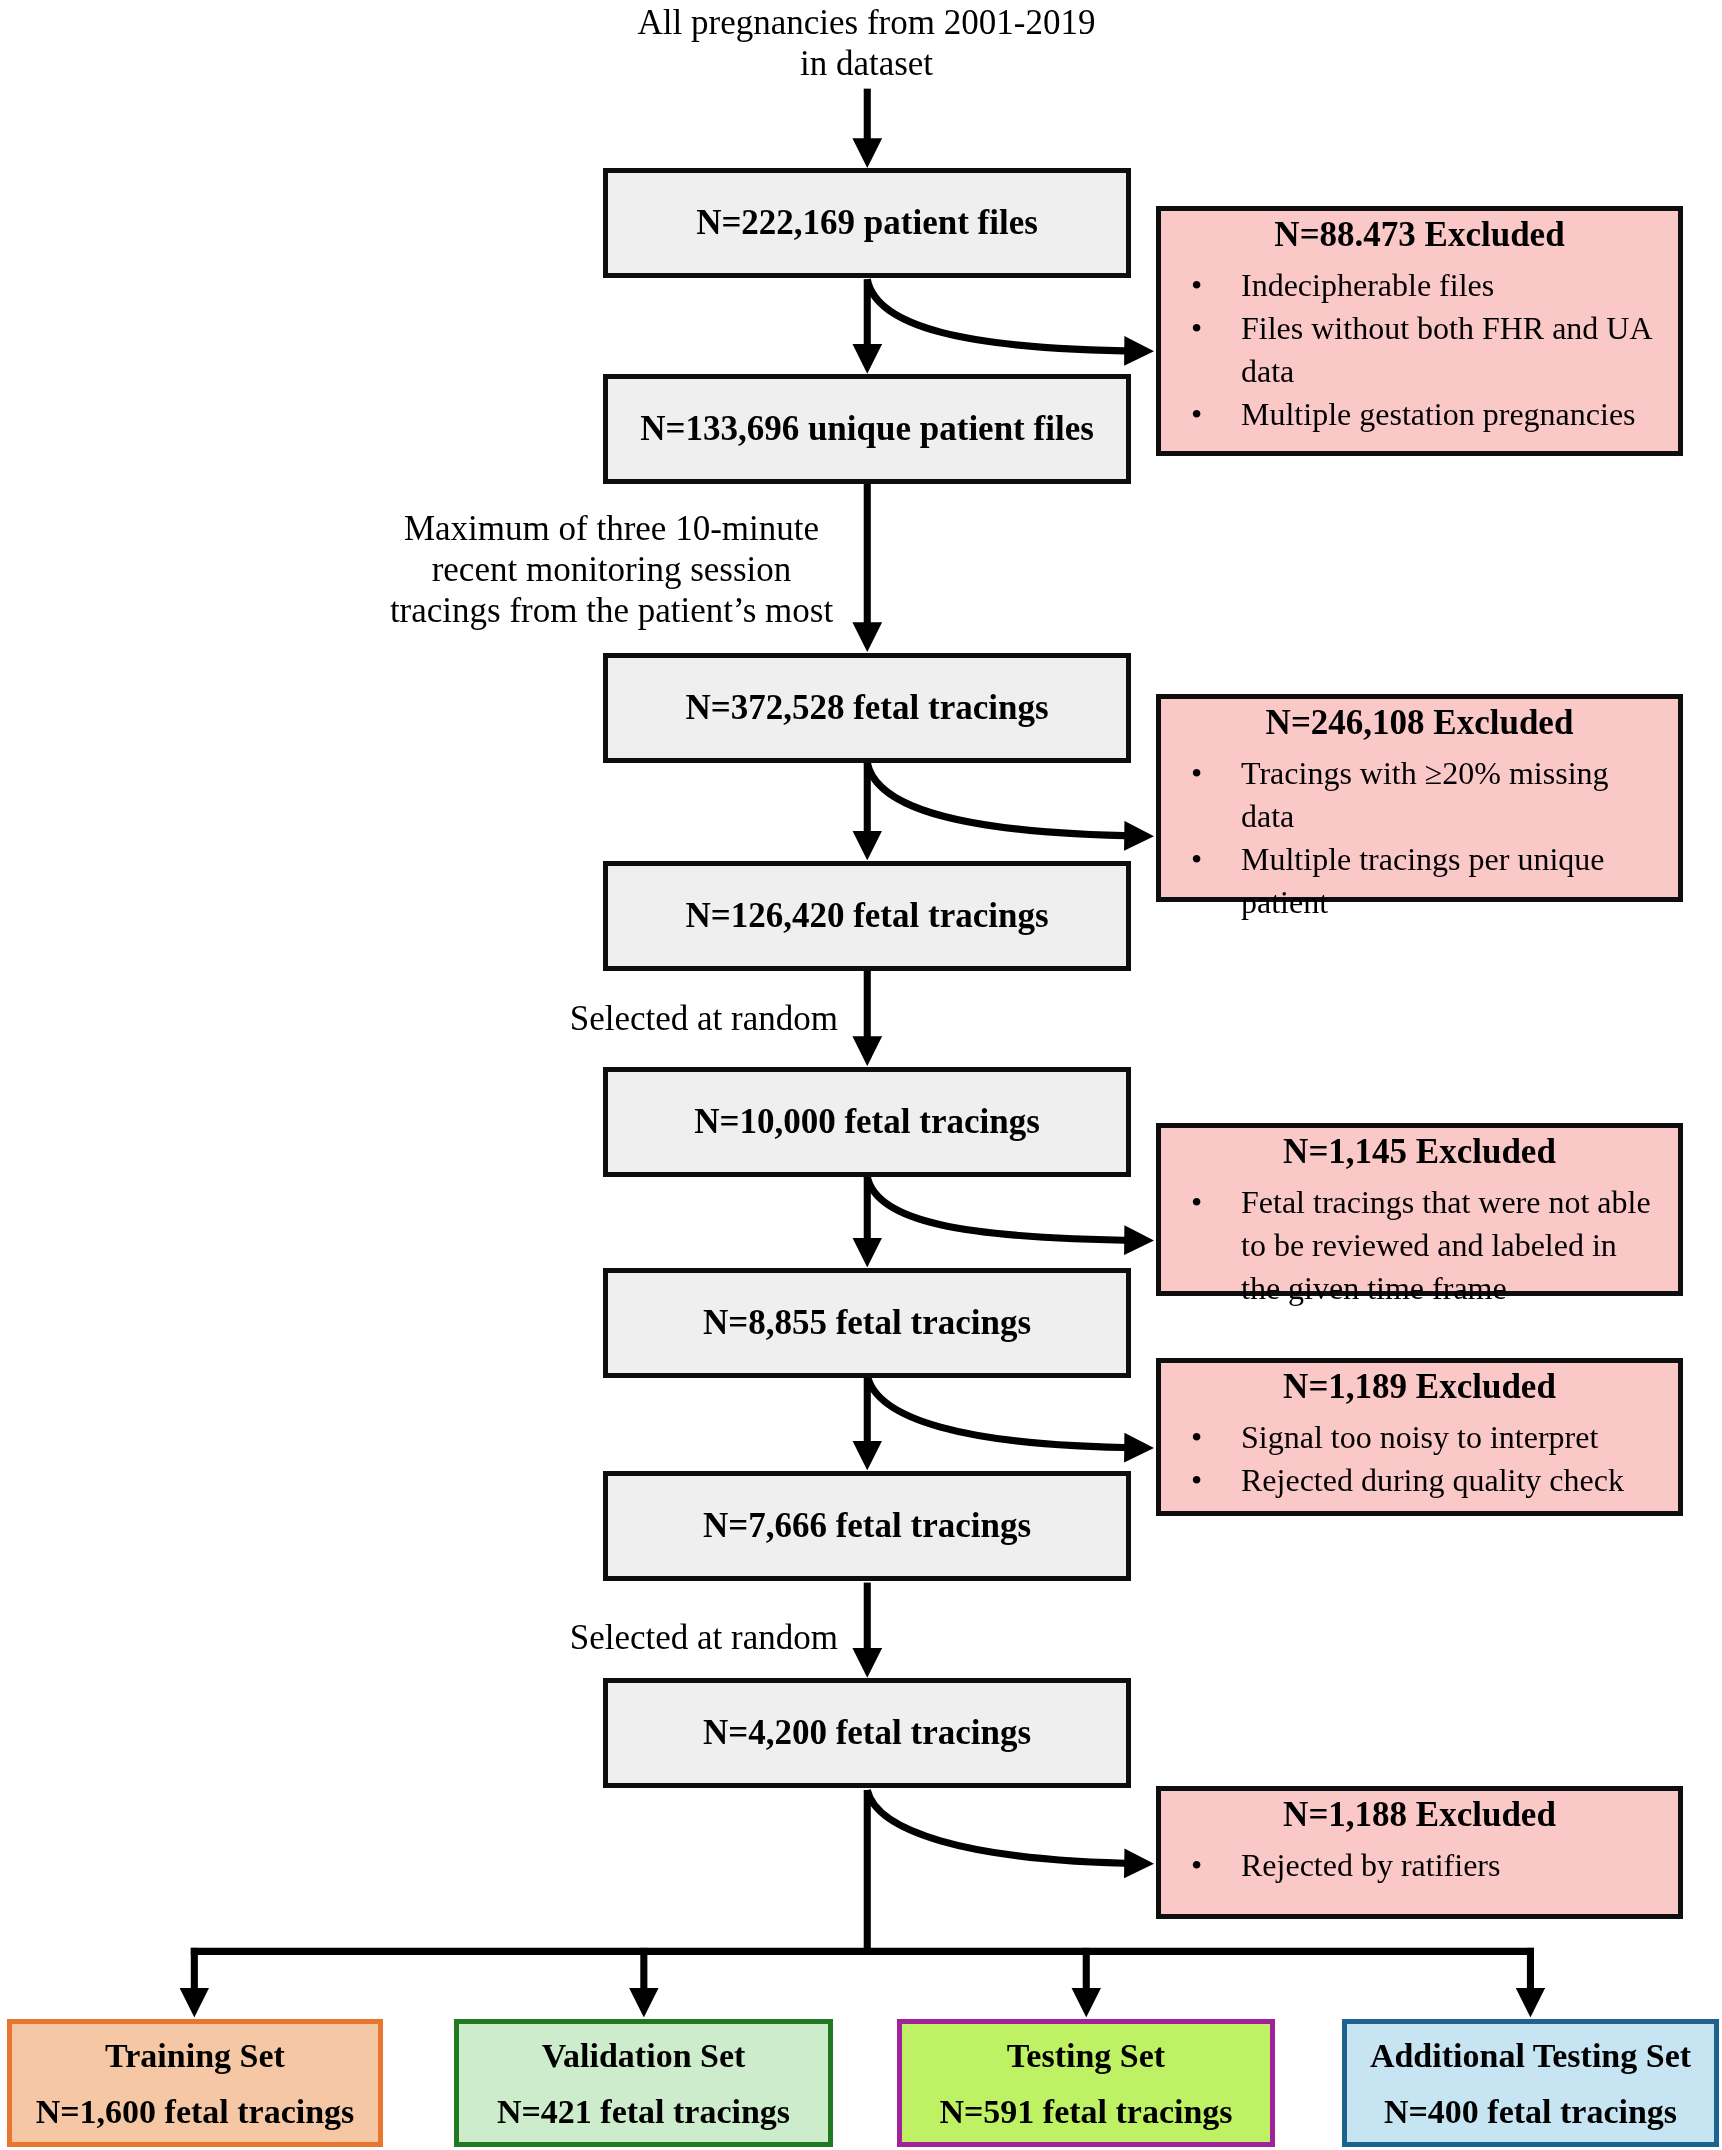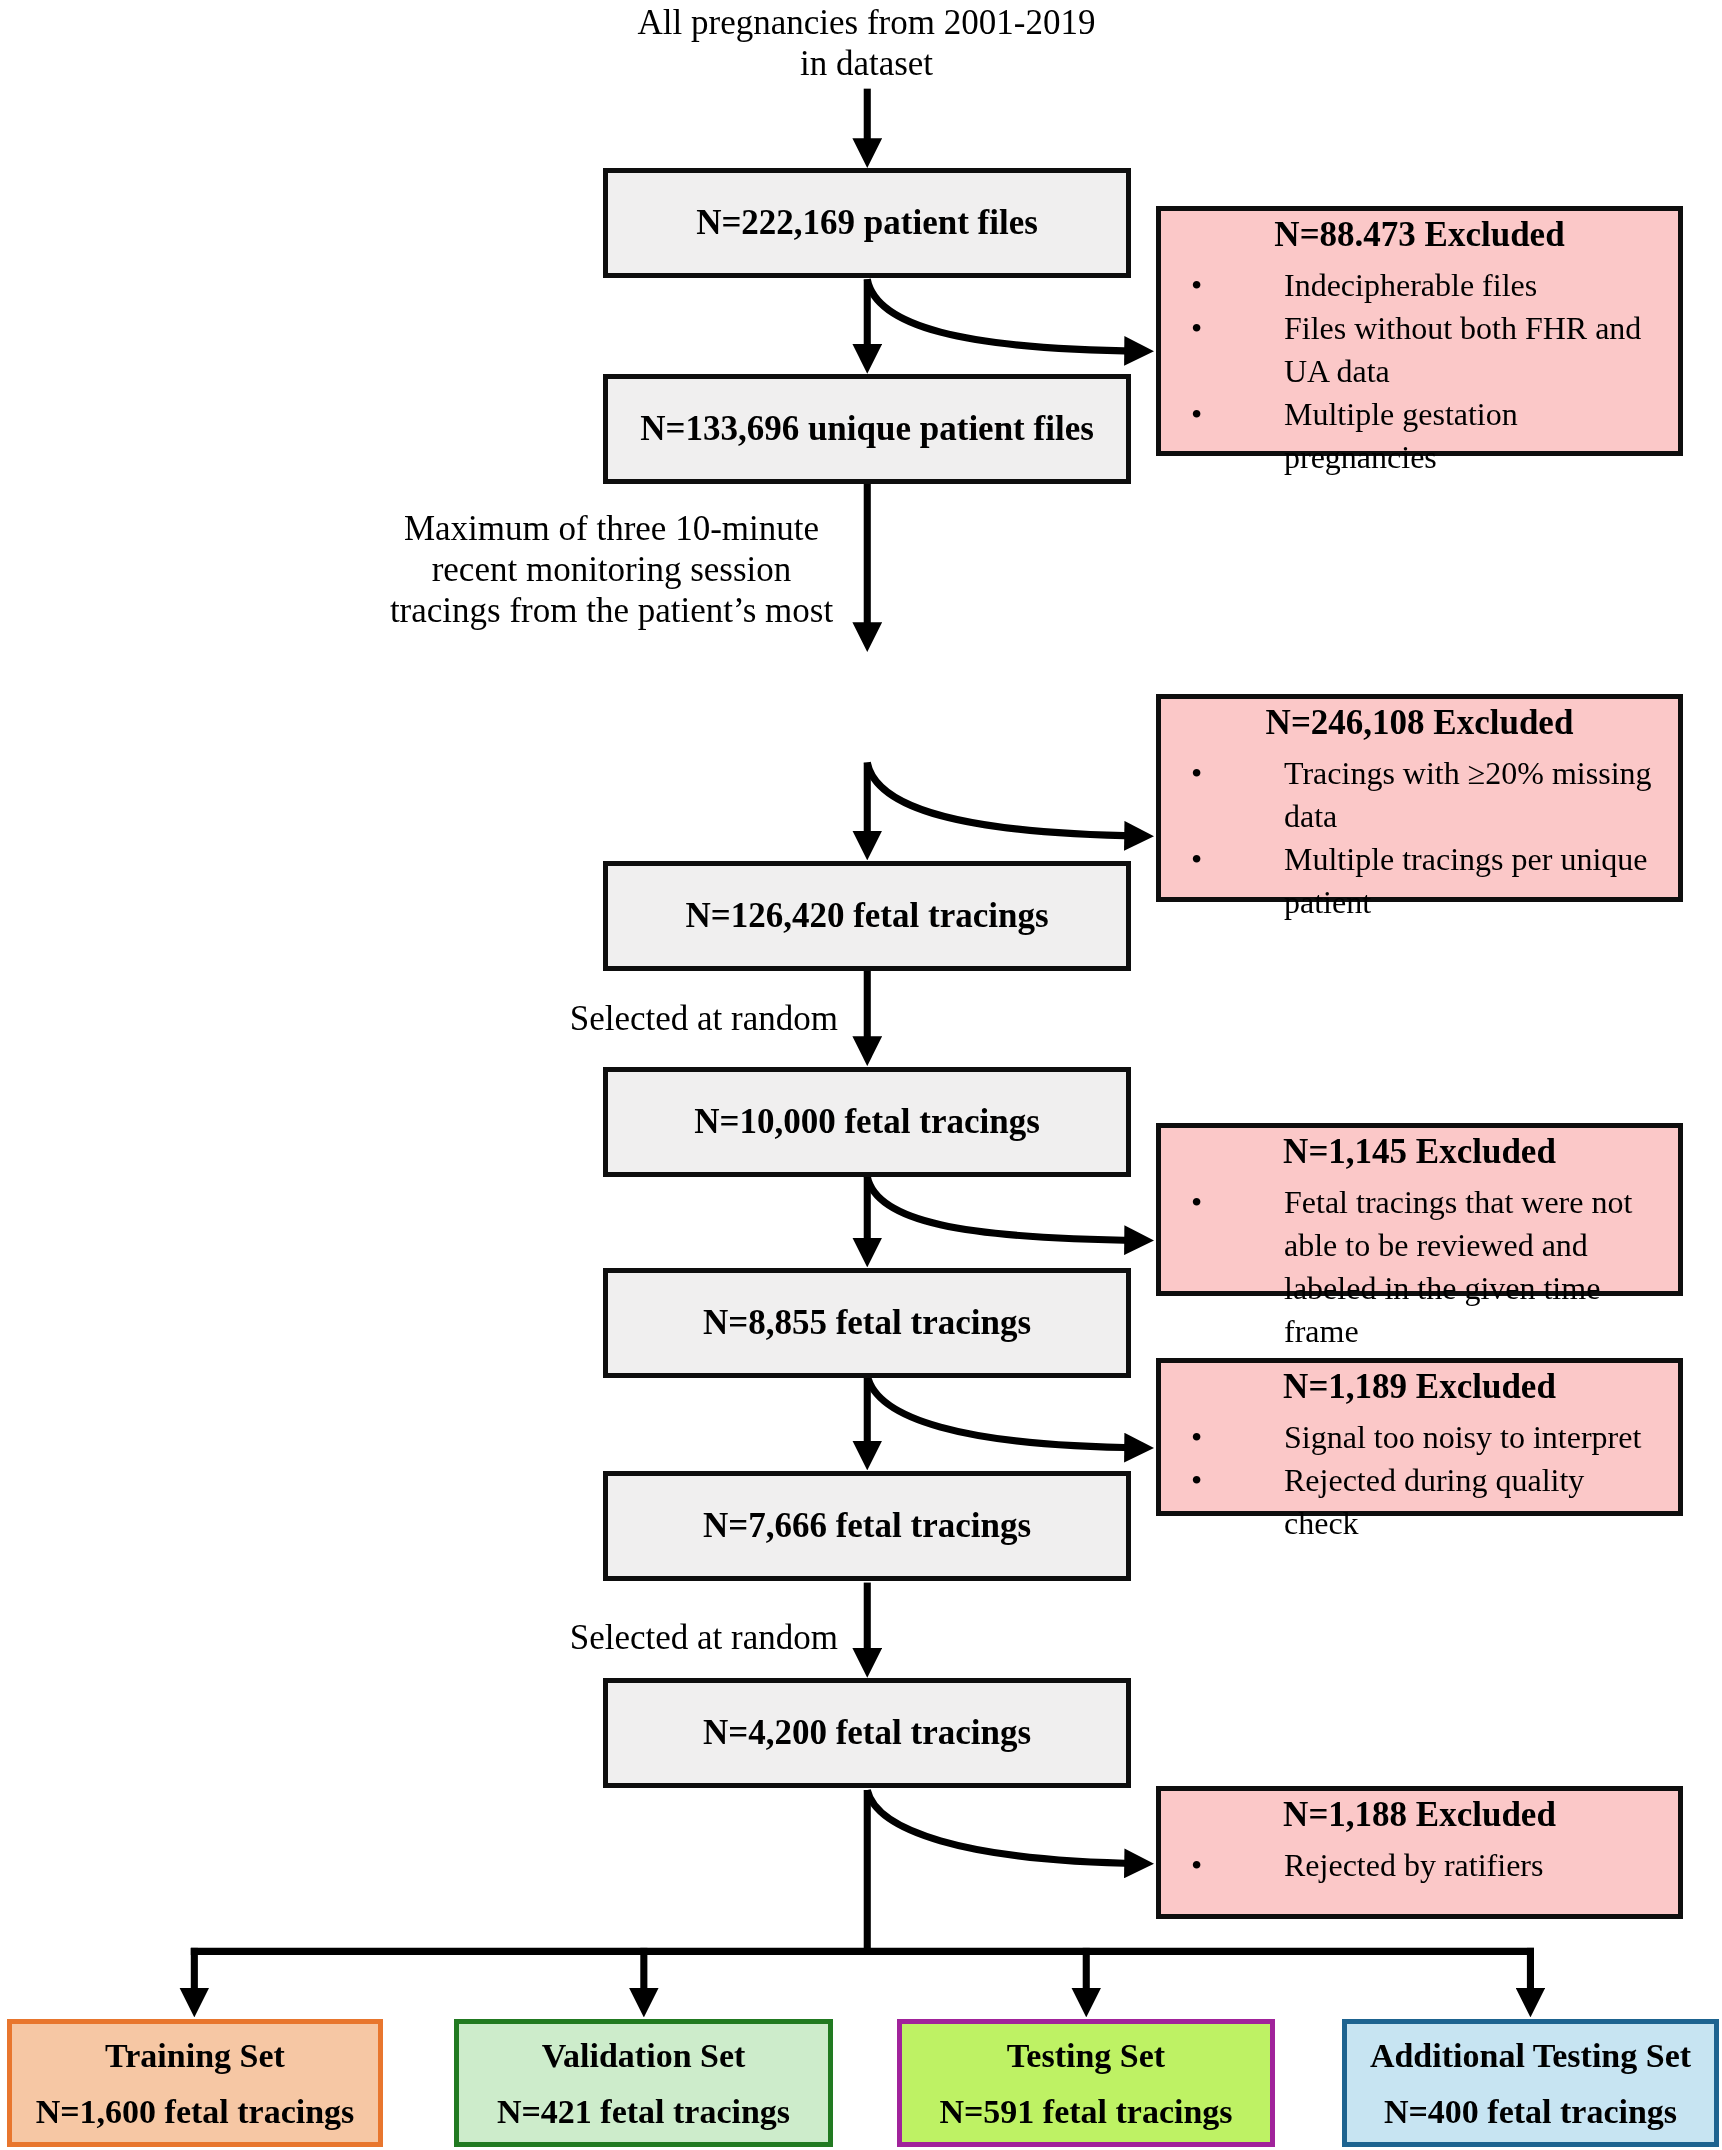--- a/index.html
+++ b/index.html
@@ -44,21 +44,21 @@
   .eb3{top:1123px;height:173px}
   .eb4{top:1358px;height:158px}
   .eb5{top:1786px;height:133px}
   .ex-title{
     margin-top:2px;text-align:center;
     font-weight:bold;font-size:35px;line-height:44px;
   }
   .ex-bullets{margin-top:7px;}
   .bullet-row{display:flex;font-size:32px;line-height:43px;}
   .bullet-glyph{width:50px;padding-left:30px;flex:none;}
-  .bullet-text{flex:1;padding-right:15px;margin-left:43px;}
+  .bullet-text{flex:1;padding-right:15px;}
 
   
   .result-box{
     position:absolute;z-index:2;
     top:2019px;height:128px;
     border:5.3px solid #000;box-sizing:border-box;
     display:flex;flex-direction:column;align-items:center;justify-content:center;
     gap:21px;
     font-weight:bold;font-size:34px;line-height:35px;text-align:center;
   }
@@ -107,20 +107,23 @@
     <div>All pregnancies from 2001-2019</div>
     <div>in dataset</div>
   </div>
 
   <div class="flow-box fb1">
     <span>N=222,169 patient files</span>
   </div>
   <div class="flow-box fb2">
     <span>N=133,696 unique patient files</span>
   </div>
+  <div class="flow-box fb3">
+    <span>N=372,528 fetal tracings</span>
+  </div>
   <div class="flow-box fb4">
     <span>N=126,420 fetal tracings</span>
   </div>
   <div class="flow-box fb5">
     <span>N=10,000 fetal tracings</span>
   </div>
   <div class="flow-box fb6">
     <span>N=8,855 fetal tracings</span>
   </div>
   <div class="flow-box fb7">

